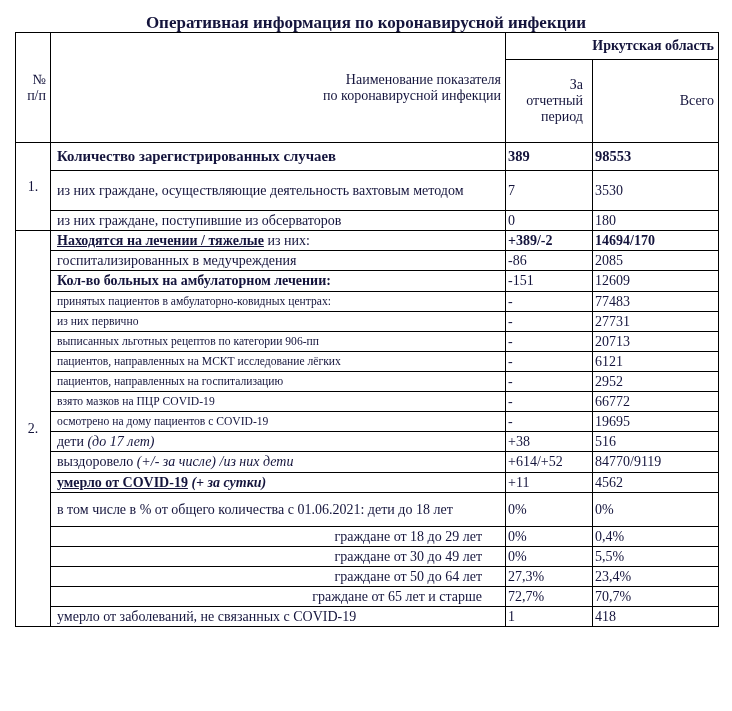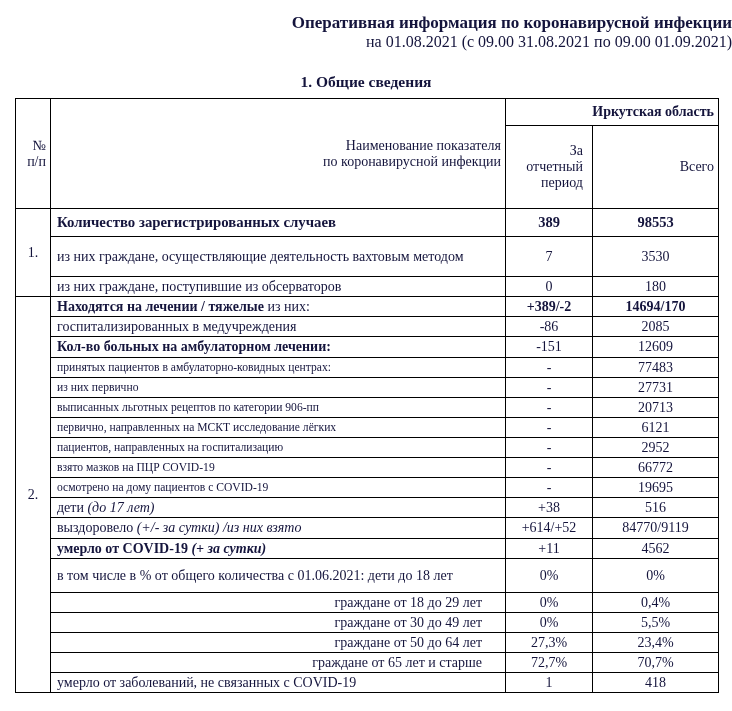--- a/index.html
+++ b/index.html
@@ -6,21 +6,21 @@
   html, body {
     width: 732px; height: 711px;
     background: #ffffff;
     overflow: hidden;
     font-family: "Liberation Serif", "DejaVu Serif", serif;
     color: #14143c;
   }
   .page { width: 732px; height: 711px; overflow: hidden; }
 
   
-  .doc-header { text-align: right; margin-top: 13px; }
+  .doc-header { text-align: center; margin-top: 13px; }
   .title-line { font-weight: bold; font-size: 17px; line-height: 19px; }
   .subtitle-line { font-weight: normal; font-size: 16px; line-height: 19px; }
   .section-heading {
     text-align: center; font-weight: bold; font-size: 15.5px;
     margin-top: 22px; margin-bottom: 7px;
   }
 
   
   table.main {
     border-collapse: collapse;
@@ -35,51 +35,49 @@
     line-height: 1.12;
     overflow: hidden;
   }
   thead th { font-weight: normal; text-align: right; padding: 2px 4px; }
   th.region-h { font-weight: bold; height: 27px; font-size: 14.5px; }
   tr.subhead { height: 83px; }
   th.period-h { padding: 0 9px; }
 
   td.numcell { text-align: center; font-size: 14.5px; vertical-align: middle; }
   td.label { text-align: left; padding: 1px 5px 1px 6px; }
-  td.val { text-align: center; padding: 1px 2px; }
+  td.val { text-align: left; padding: 1px 2px; }
 
   tr.r-lg   { height: 28px; }
   tr.r-2l   { height: 40px; }
   tr.r      { height: 20px; }
   tr.r21    { height: 21px; }
   tr.r-pct2 { height: 34px; }
   tr.r-sm   { height: 20px; }
   tr.r-sm td.label { font-size: 11.6px; }
 
-  .b  { font-weight: bold; }
+  .b  { font-weight: bold; text-decoration: underline; }
   .i  { font-style: italic; }
   .bi { font-weight: bold; font-style: italic; }
   td.label.bold-lbl { font-weight: bold; }
   tr.bold-vals td.val { font-weight: bold; }
   tr.r-lg td.label { font-size: 14.8px; font-weight: bold; }
   tr.r-lg td.val { font-weight: bold; font-size: 14.5px; }
   td.label.just { text-align: justify; }
   td.label.right { text-align: right; padding-right: 23px; }
 </style>
 </head>
 <body>
 
 <div class="page">
 
   <div class="doc-header">
     <div class="title-line">Оперативная информация по коронавирусной инфекции</div>
-    <div class="subtitle-line">на 01.08.2021  (с 09.00 31.08.2021 по 09.00 01.09.2021)</div>
   </div>
 
-  <div class="section-heading">1. Общие сведения</div>
 
   <table class="main">
     <colgroup>
       <col style="width:35px">
       <col style="width:455px">
       <col style="width:87px">
       <col style="width:126px">
     </colgroup>
     <thead>
       <tr>
@@ -145,21 +143,21 @@
         <td class="label">из них первично</td>
         <td class="val">-</td>
         <td class="val">27731</td>
       </tr>
       <tr class="r-sm">
         <td class="label">выписанных льготных рецептов по категории 906-пп</td>
         <td class="val">-</td>
         <td class="val">20713</td>
       </tr>
       <tr class="r-sm r21">
-        <td class="label">первично, направленных на МСКТ исследование лёгких</td>
+        <td class="label">пациентов, направленных на МСКТ исследование лёгких</td>
         <td class="val">-</td>
         <td class="val">6121</td>
       </tr>
       <tr class="r-sm">
         <td class="label">пациентов, направленных на госпитализацию</td>
         <td class="val">-</td>
         <td class="val">2952</td>
       </tr>
       <tr class="r-sm r21">
         <td class="label">взято мазков на ПЦР COVID-19</td>
@@ -175,21 +173,21 @@
         <td class="label">
           <span>дети</span>
           <span class="i">(до 17 лет)</span>
         </td>
         <td class="val">+38</td>
         <td class="val">516</td>
       </tr>
       <tr class="r21">
         <td class="label">
           <span>выздоровело</span>
-          <span class="i">(+/- за сутки) /из них взято</span>
+          <span class="i">(+/- за числе) /из них дети</span>
         </td>
         <td class="val">+614/+52</td>
         <td class="val">84770/9119</td>
       </tr>
       <tr class="r">
         <td class="label">
           <span class="b">умерло от COVID-19</span>
           <span class="bi">(+ за сутки)</span>
         </td>
         <td class="val">+11</td>

